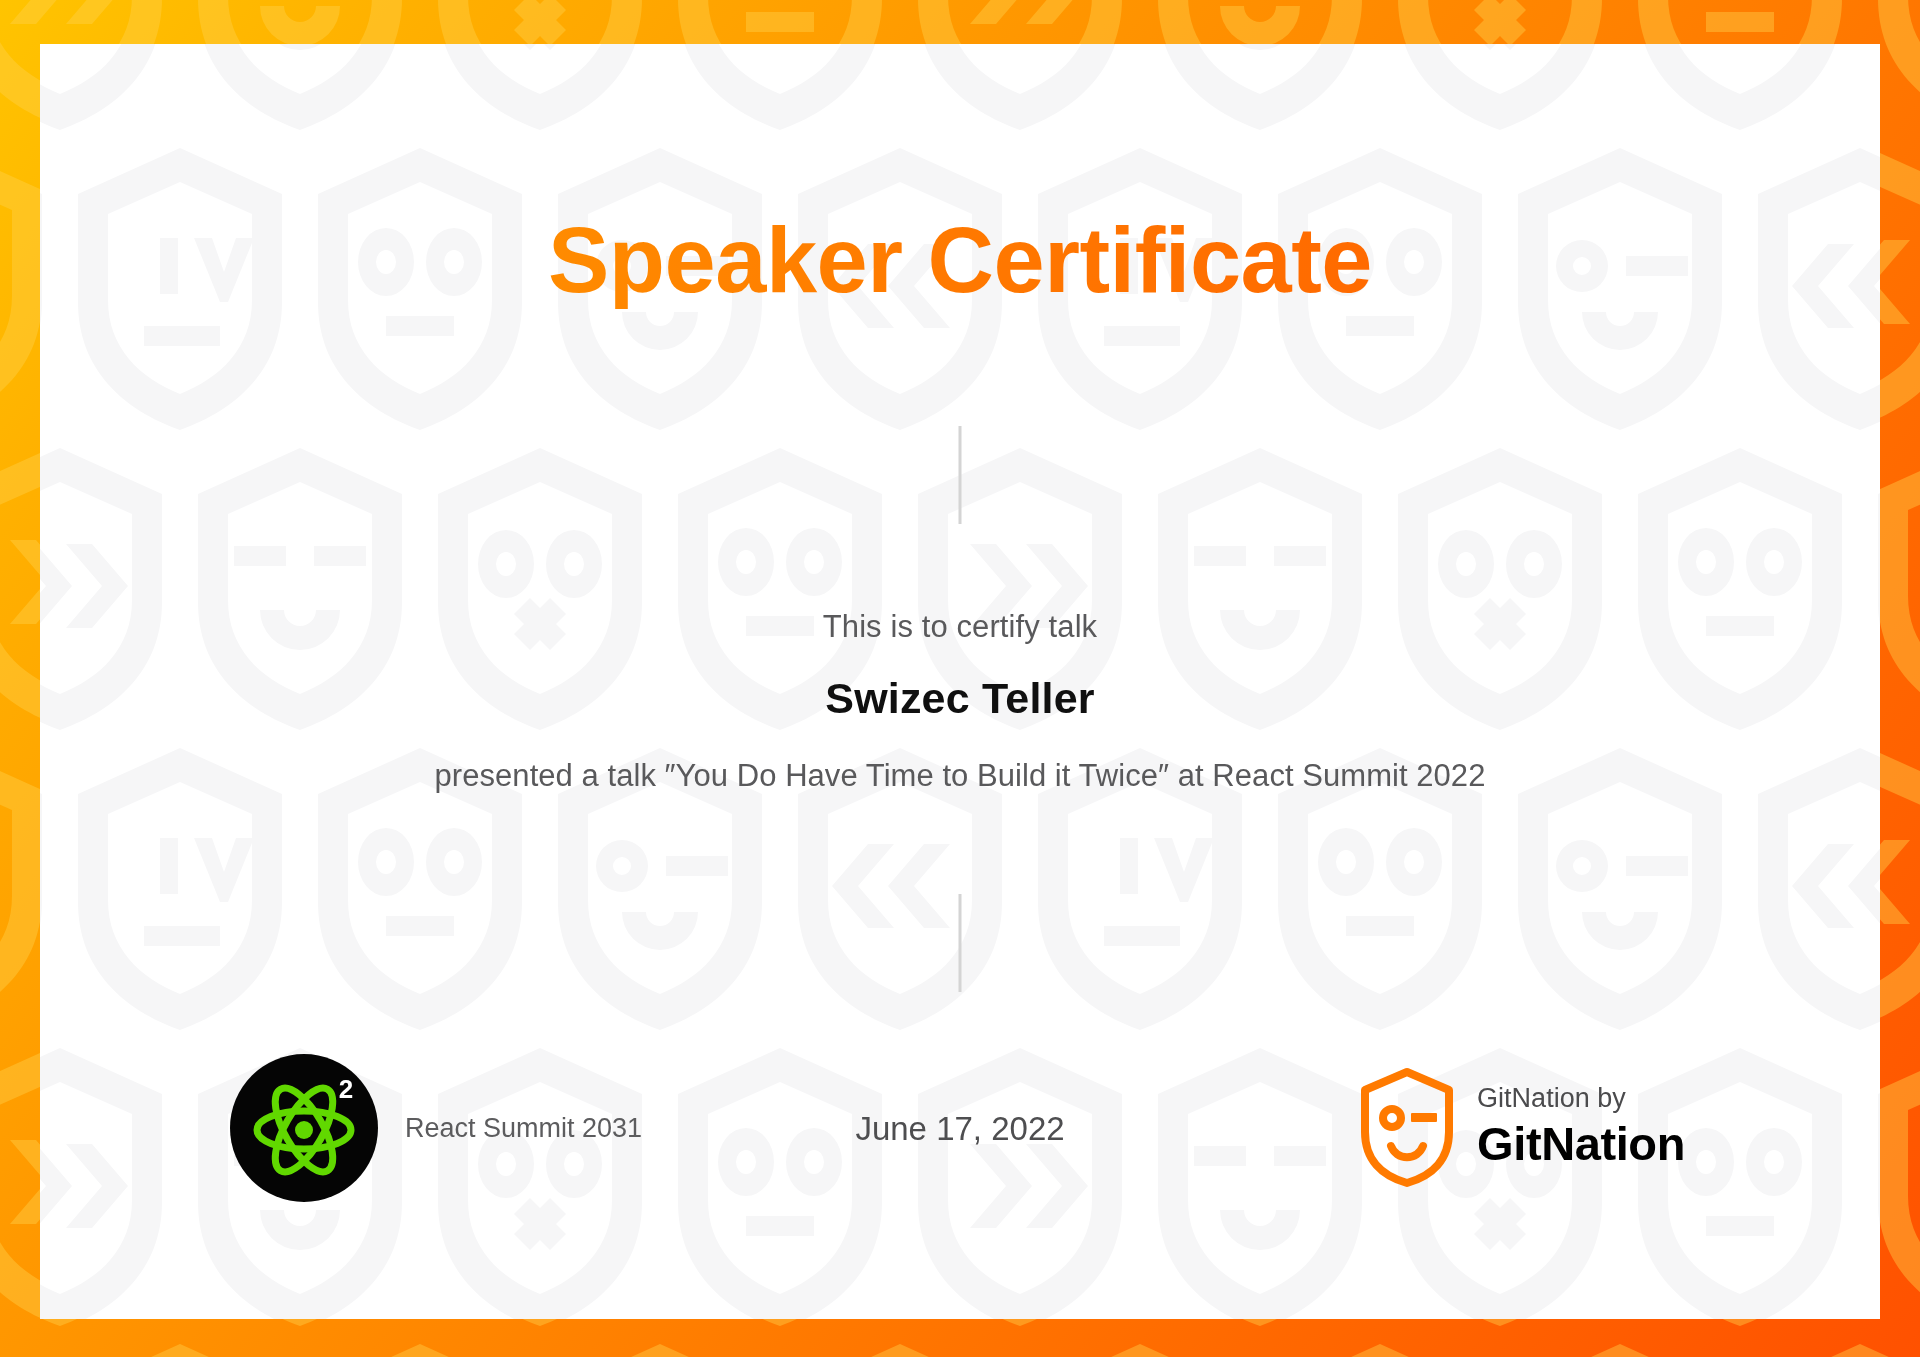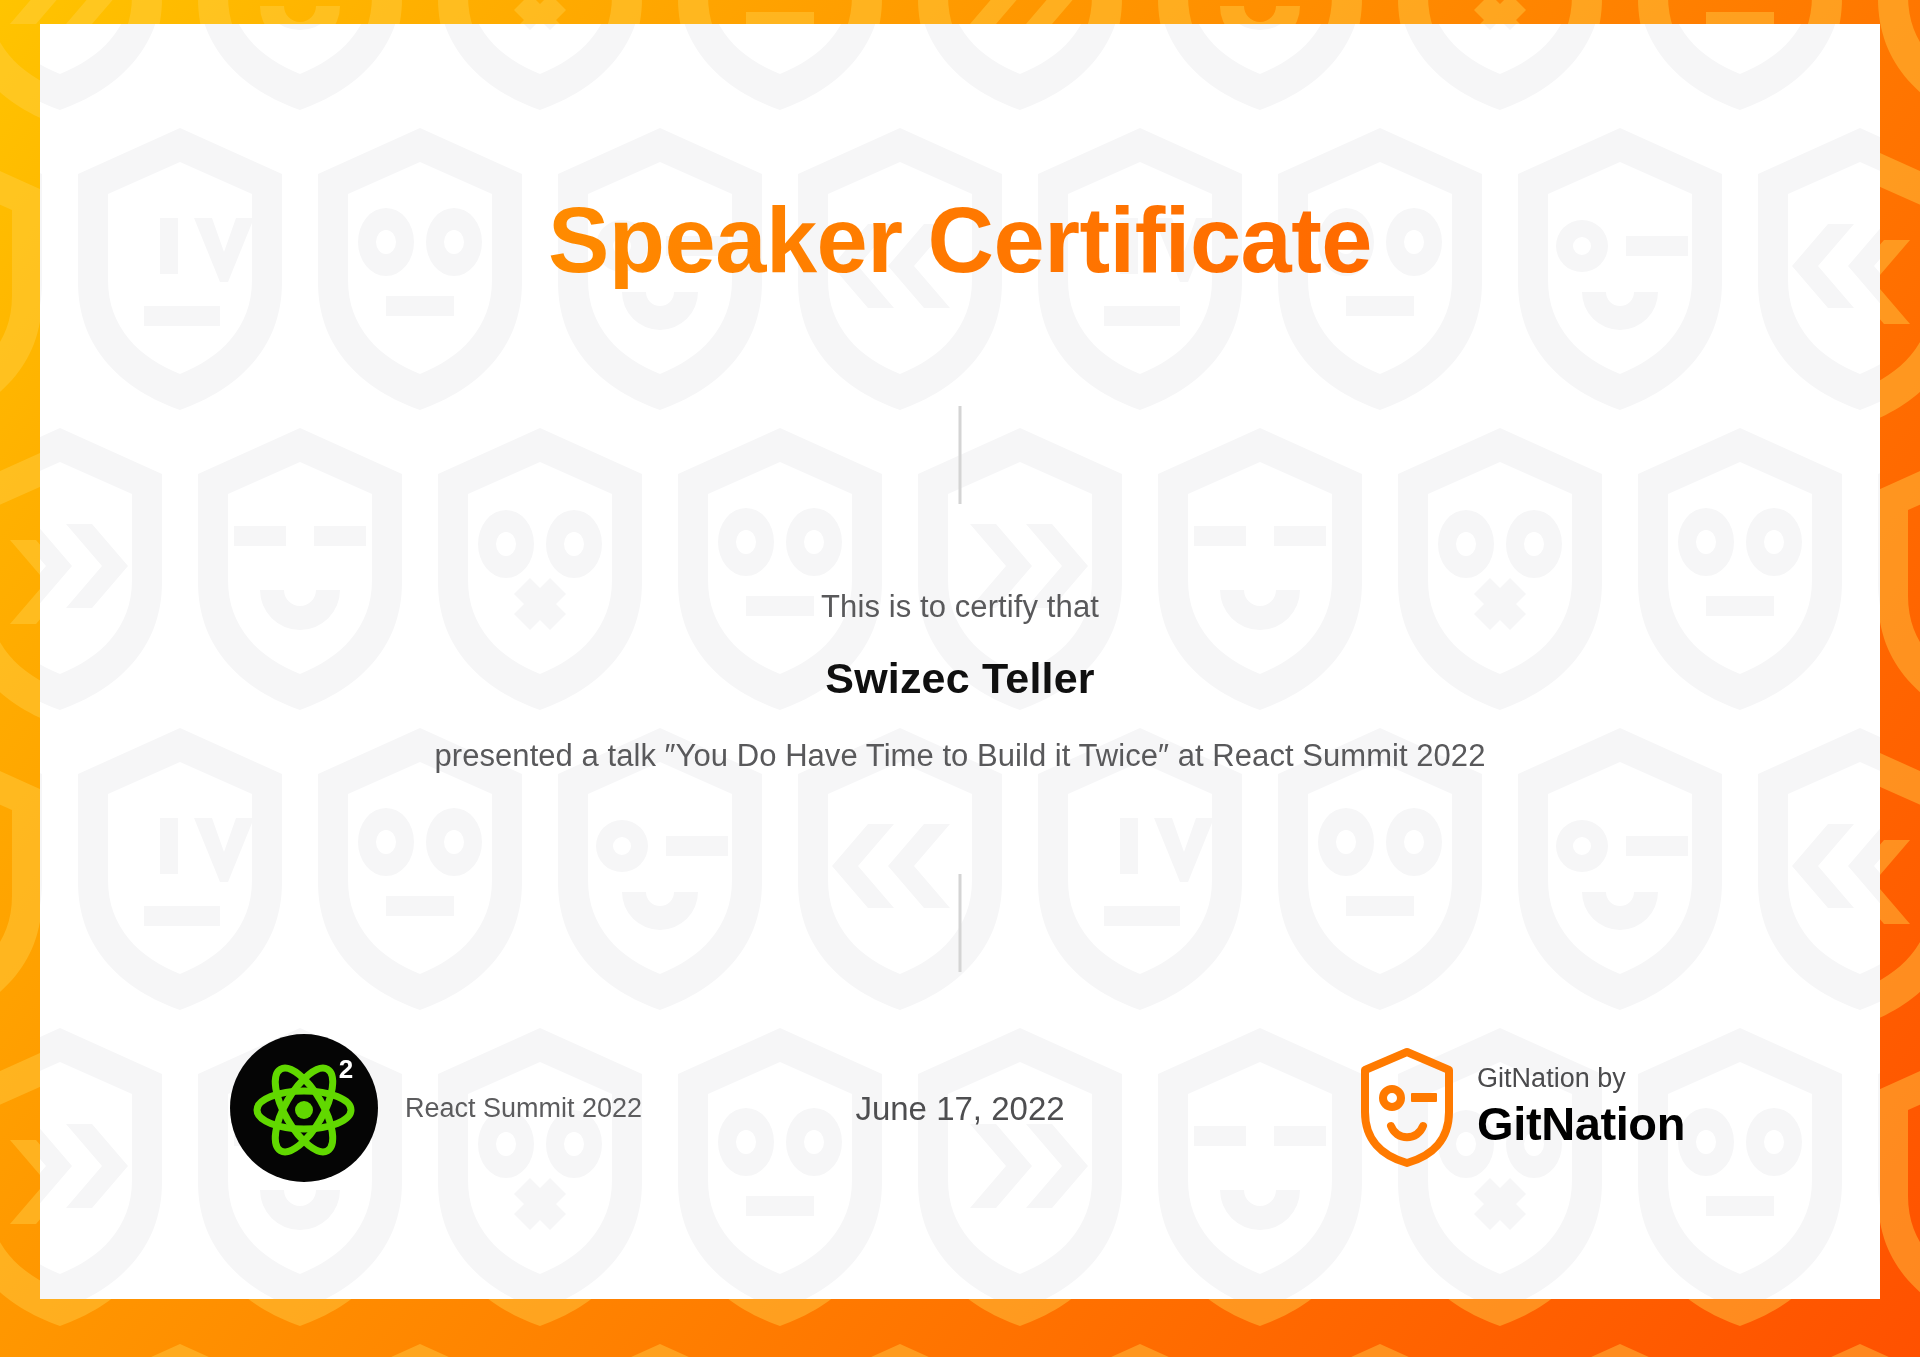--- a/index.html
+++ b/index.html
@@ -32,21 +32,21 @@
     position: absolute;
     inset: 0;
     opacity: 0.42;
     pointer-events: none;
   }
 
   
   #card {
     position: absolute;
     left: 40px;
-    top: 24px;
+    top: 44px;
     width: 1840px;
     height: 1275px;
     background: #ffffff;
     overflow: hidden;
   }
 
   #card-pattern {
     position: absolute;
     left: -40px;
     top: -40px;
@@ -321,21 +321,21 @@
     <svg id="card-pattern" viewBox="0 0 1920 1357" preserveAspectRatio="none">
       <rect width="1920" height="1357" fill="url(#shieldPatternCard)"></rect>
     </svg>
 
     <div id="card-content">
 
       <h1 id="title">Speaker Certificate</h1>
 
       <div class="divider" id="divider-top"></div>
 
-      <div id="certify-line">This is to certify that</div>
+      <div id="certify-line">This is to certify talk</div>
 
       <div id="recipient-name">Swizec Teller</div>
 
       <div id="talk-line">presented a talk ″You Do Have Time to Build it Twice″ at React Summit 2022</div>
 
       <div class="divider" id="divider-bottom"></div>
 
       <div id="footer">
 
         <div id="event-badge">
@@ -343,21 +343,21 @@
             <svg viewBox="0 0 148 148">
               <g fill="none" stroke="#61D800" stroke-width="7">
                 <ellipse cx="74" cy="76" rx="47" ry="19"></ellipse>
                 <ellipse cx="74" cy="76" rx="47" ry="19" transform="rotate(60 74 76)"></ellipse>
                 <ellipse cx="74" cy="76" rx="47" ry="19" transform="rotate(120 74 76)"></ellipse>
               </g>
               <circle cx="74" cy="76" r="9" fill="#61D800"></circle>
               <text x="116" y="44" fill="#ffffff" font-size="26" font-weight="700" font-family="'Liberation Sans', sans-serif" text-anchor="middle">2</text>
             </svg>
           </div>
-          <div id="event-name">React Summit 2022</div>
+          <div id="event-name">React Summit 2031</div>
         </div>
 
         <div id="date-text">June 17, 2022</div>
 
         <div id="organiser">
           <svg id="gitnation-shield" viewBox="0 0 96 122">
             <path d="M48 6 L90 24 L90 66 C90 94 73 110 48 117 C23 110 6 94 6 66 L6 24 Z" fill="none" stroke="#FF7A00" stroke-width="8" stroke-linejoin="round"></path>
             <circle cx="33" cy="52" r="9" fill="none" stroke="#FF7A00" stroke-width="8"></circle>
             <rect x="52" y="47" width="26" height="9" rx="1" fill="#FF7A00"></rect>
             <path d="M32 80 a17 17 0 0 0 32 0" fill="none" stroke="#FF7A00" stroke-width="8" stroke-linecap="round"></path>

